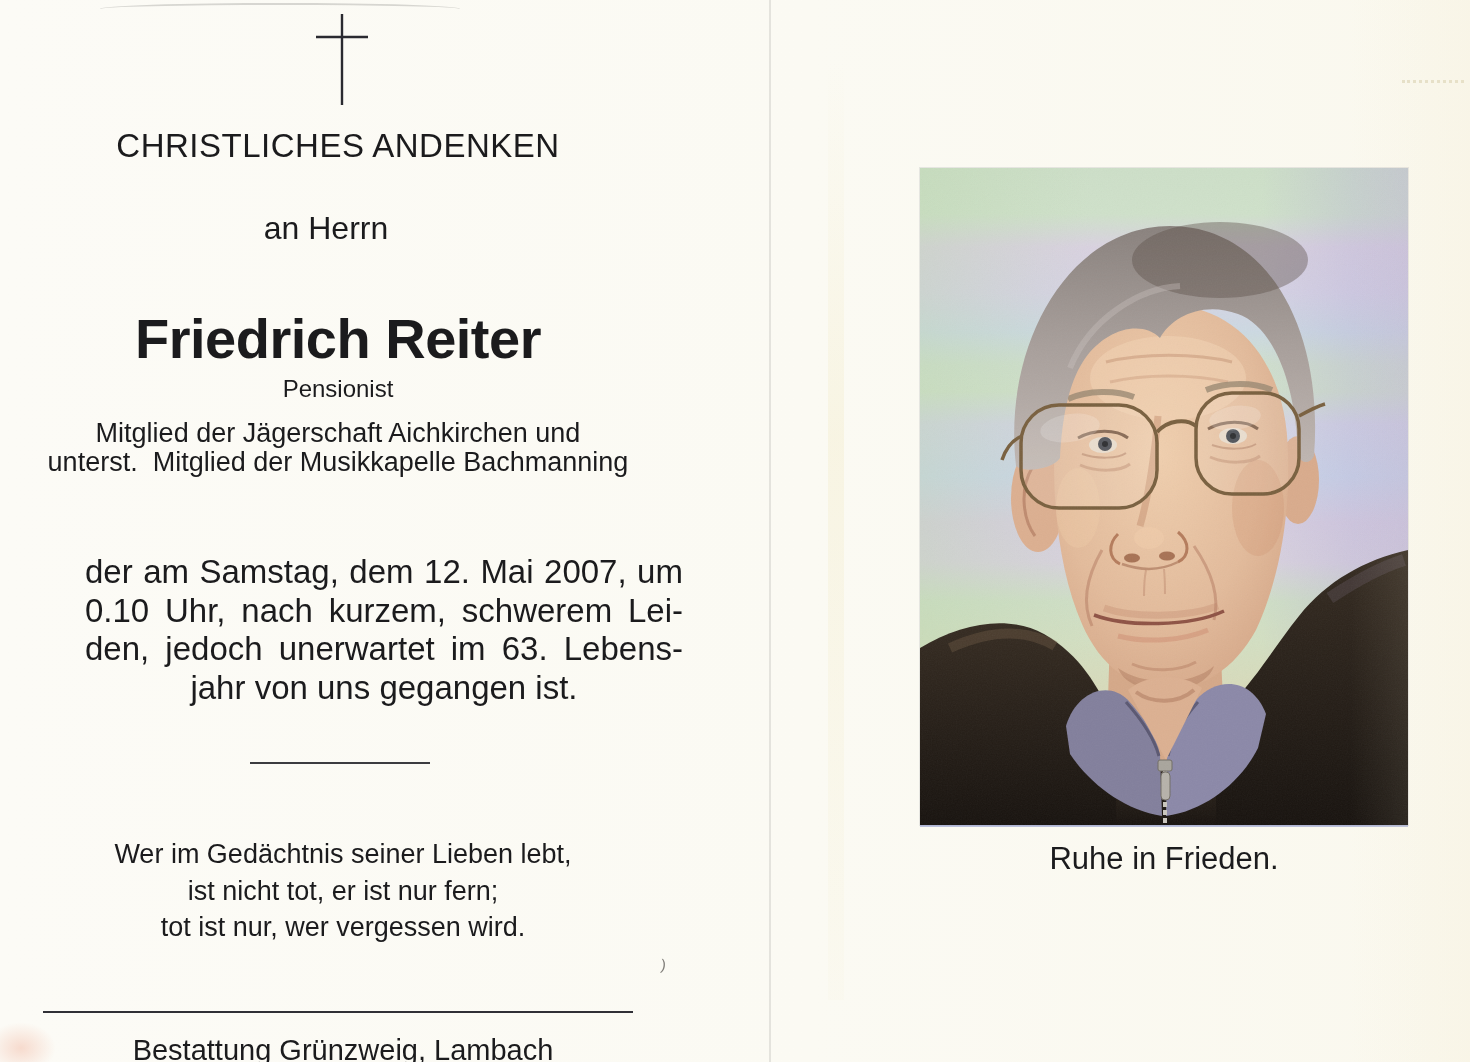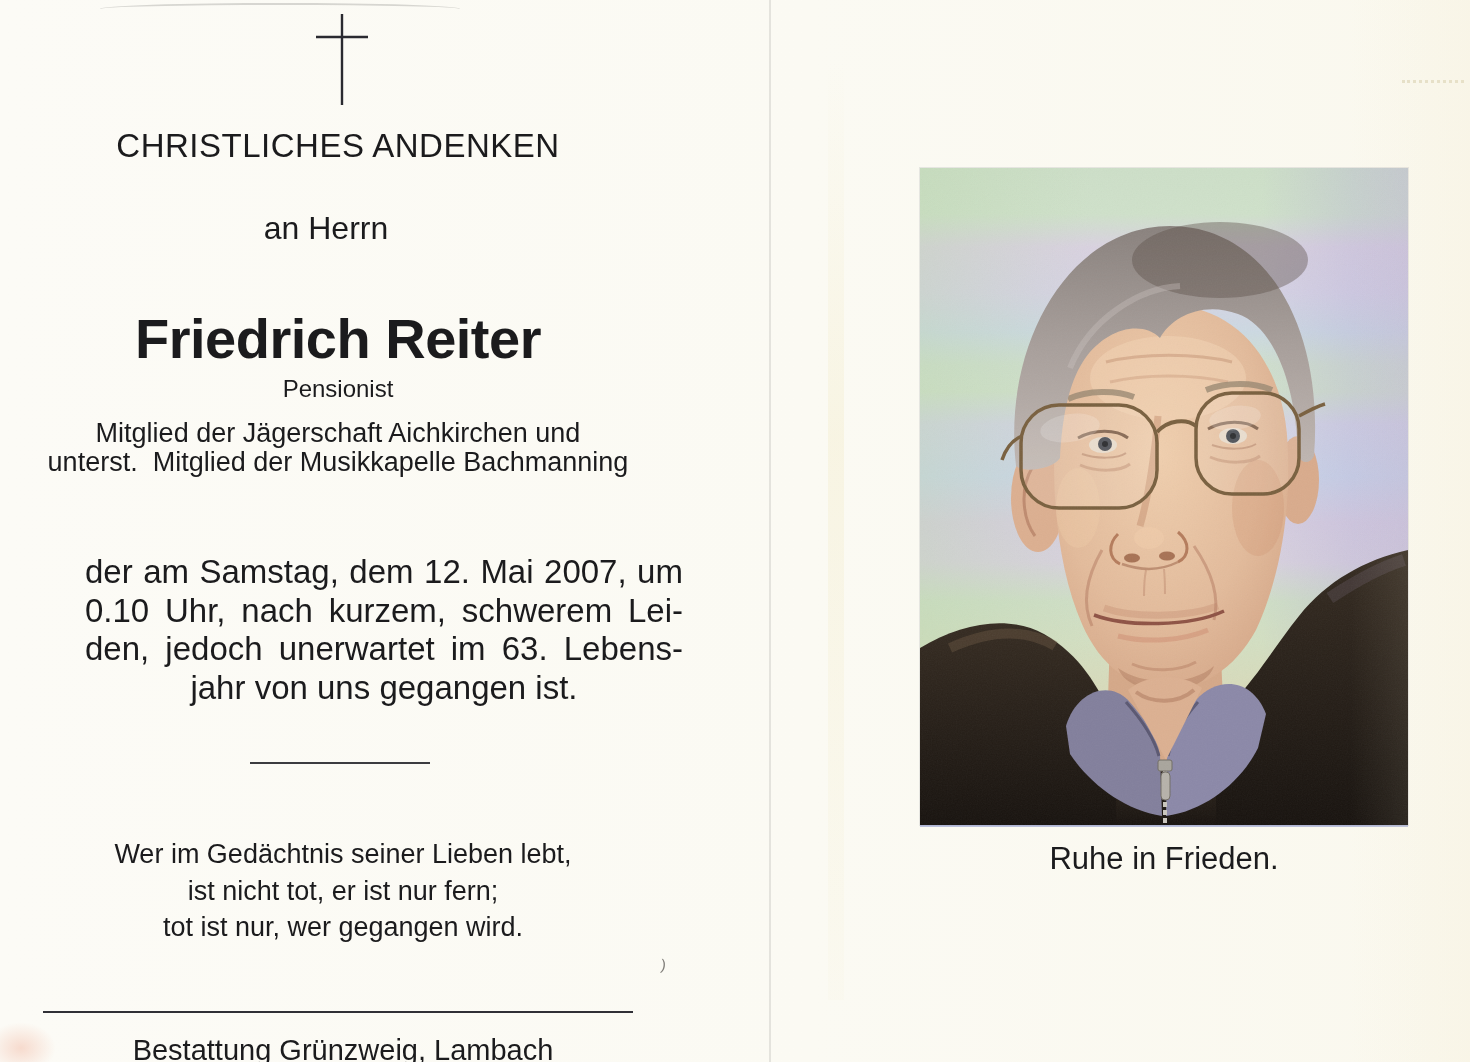--- a/index.html
+++ b/index.html
@@ -117,21 +117,21 @@
           <span>Lebens-</span>
         </div>
         <div class="line">jahr von uns gegangen ist.</div>
       </div>
 
     <div class="divider-rule"></div>
 
     <div class="verse">
         <div class="line">Wer im Gedächtnis seiner Lieben lebt,</div>
         <div class="line">ist nicht tot, er ist nur fern;</div>
-        <div class="line">tot ist nur, wer gegangen wird.</div>
+        <div class="line">tot ist nur, wer vergessen wird.</div>
       </div>
 
     <div class="bottom-rule"></div>
 
     <div class="funeral-home">Bestattung Grünzweig, Lambach</div>
 
     <div class="stray-mark">)</div>
   </div>
 
   <div class="right-page">

